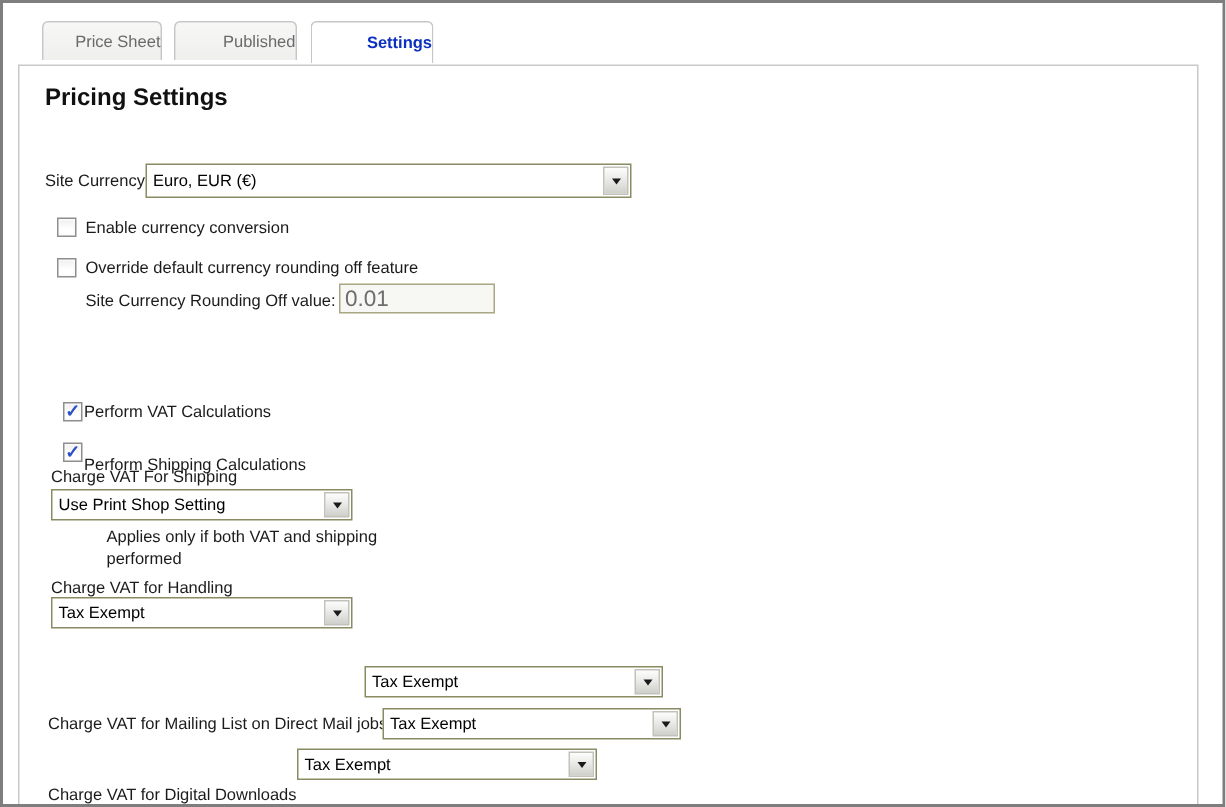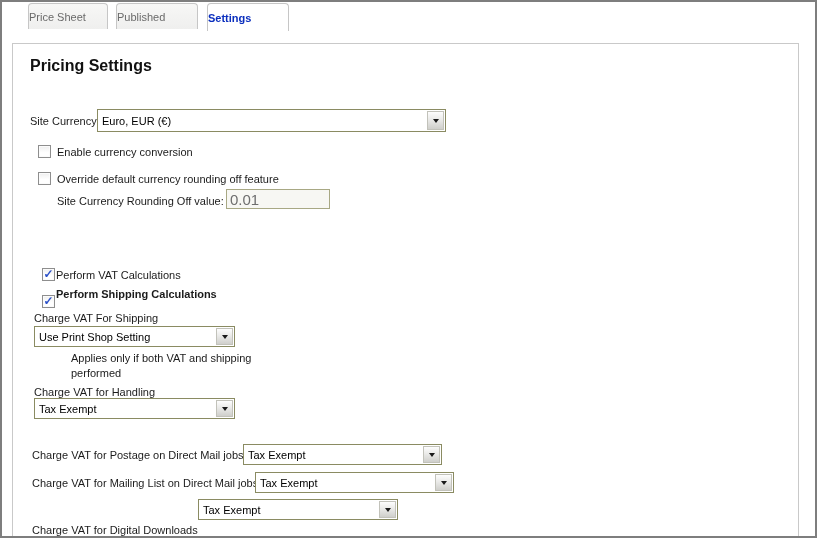--- a/index.html
+++ b/index.html
@@ -4,25 +4,25 @@
 <style>
   html,body { margin:0; padding:0; background:#fff; }
   * { box-sizing:border-box; }
   .screen {
     position:relative; width:817px; height:538px;
     border:2px solid #7e7e7e; background:#fff; overflow:hidden;
     font-family:"Liberation Sans", sans-serif; font-size:11px; color:#1b1b1b;
   }
   
   .tab {
-    position:absolute; top:1px; height:26px;
+    position:absolute; top:12px; height:26px;
     background:linear-gradient(180deg,#f7f7f6 0%,#efefee 100%);
     border:1px solid #c6c6c6; border-bottom:none;
     border-radius:4px 4px 0 0;
-    display:flex; align-items:center; justify-content:flex-start;
+    display:flex; align-items:center; justify-content:flex-end;
     color:#6a6a6a; cursor:pointer; z-index:1;
   }
   .tab.active {
     height:28px; background:#fff; z-index:3;
     color:#0b2fbe; font-weight:bold;
   }
   
   .panel {
     position:absolute; left:10px; top:41px; width:787px; height:497px;
     background:#fff; border:1px solid #c9c9c9; z-index:2;
@@ -80,60 +80,59 @@
   </div>
   <div class="tab active" style="left:205px; width:82px;">
     <span>Settings</span>
   </div>
 
   <div class="panel">
 
     <div class="heading" style="left:17px; top:13px;">Pricing Settings</div>
 
     <div class="lbl" style="left:17px; top:71px;">Site Currency</div>
-    <div class="sel" style="left:84px; top:65px; width:349px; height:23px;">
+    <div class="sel" style="left:84px; top:65px; width:324px; height:23px;">
       <span class="sel-val">Euro, EUR (€)</span>
       <span class="sel-btn">
         <span class="arrow"></span>
       </span>
     </div>
 
     <div class="cb" style="left:25px; top:101px;"></div>
     <div class="lbl" style="left:44px; top:102px;">Enable currency conversion</div>
 
     <div class="cb" style="left:25px; top:128px;"></div>
     <div class="lbl" style="left:44px; top:151px;">Site Currency Rounding Off value:</div>
 
     <div class="lbl" style="left:44px; top:129px;">Override default currency rounding off feature</div>
     <input class="txt" style="left: 213px; top: 145px; width: 104px; height: 20px;" disabled="" value="0.01">
 
     <div class="cb checked" style="left:29px; top:224px;"></div>
     <div class="lbl" style="left:43px; top:225px;">Perform VAT Calculations</div>
 
     <div class="cb checked" style="left:29px; top:251px;"></div>
-    <div class="lbl" style="left:43px; top:244px;font-weight:bold;">Perform Shipping Calculations</div>
+    <div class="lbl" style="left:43px; top:260px;">Perform Shipping Calculations</div>
 
     <div class="lbl" style="left:21px; top:268px;">Charge VAT For Shipping</div>
     <div class="sel" style="left:21px; top:282px; width:201px; height:21px;">
       <span class="sel-val">Use Print Shop Setting</span>
       <span class="sel-btn">
         <span class="arrow"></span>
       </span>
     </div>
     <div class="note" style="left:21px; top:307px;">Applies only if both VAT and shipping performed</div>
 
     <div class="lbl" style="left:21px; top:342px;">Charge VAT for Handling</div>
     <div class="sel" style="left:21px; top:354px; width:201px; height:21px;">
       <span class="sel-val">Tax Exempt</span>
       <span class="sel-btn">
         <span class="arrow"></span>
       </span>
     </div>
 
-    <div class="lbl" style="left:19px; top:405px;">Charge VAT for Postage on Direct Mail jobs</div>
     <div class="sel" style="left:230px; top:400px; width:199px; height:21px;">
       <span class="sel-val">Tax Exempt</span>
       <span class="sel-btn">
         <span class="arrow"></span>
       </span>
     </div>
 
     <div class="lbl" style="left:19px; top:433px;">Charge VAT for Mailing List on Direct Mail jobs</div>
     <div class="sel" style="left:242px; top:428px; width:199px; height:21px;">
       <span class="sel-val">Tax Exempt</span>

